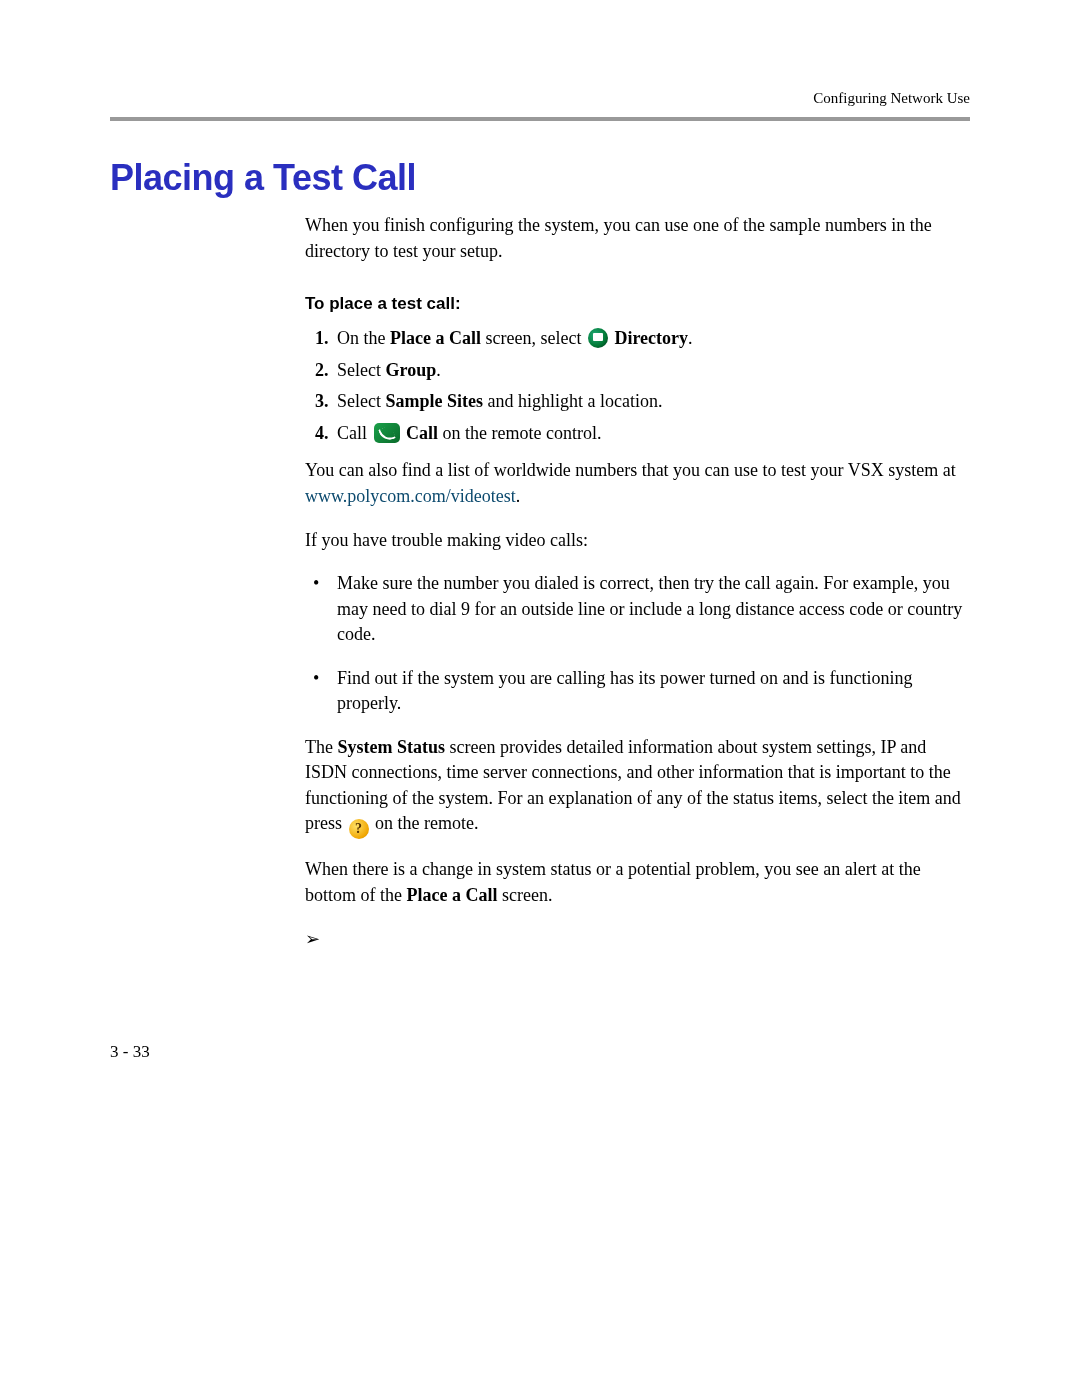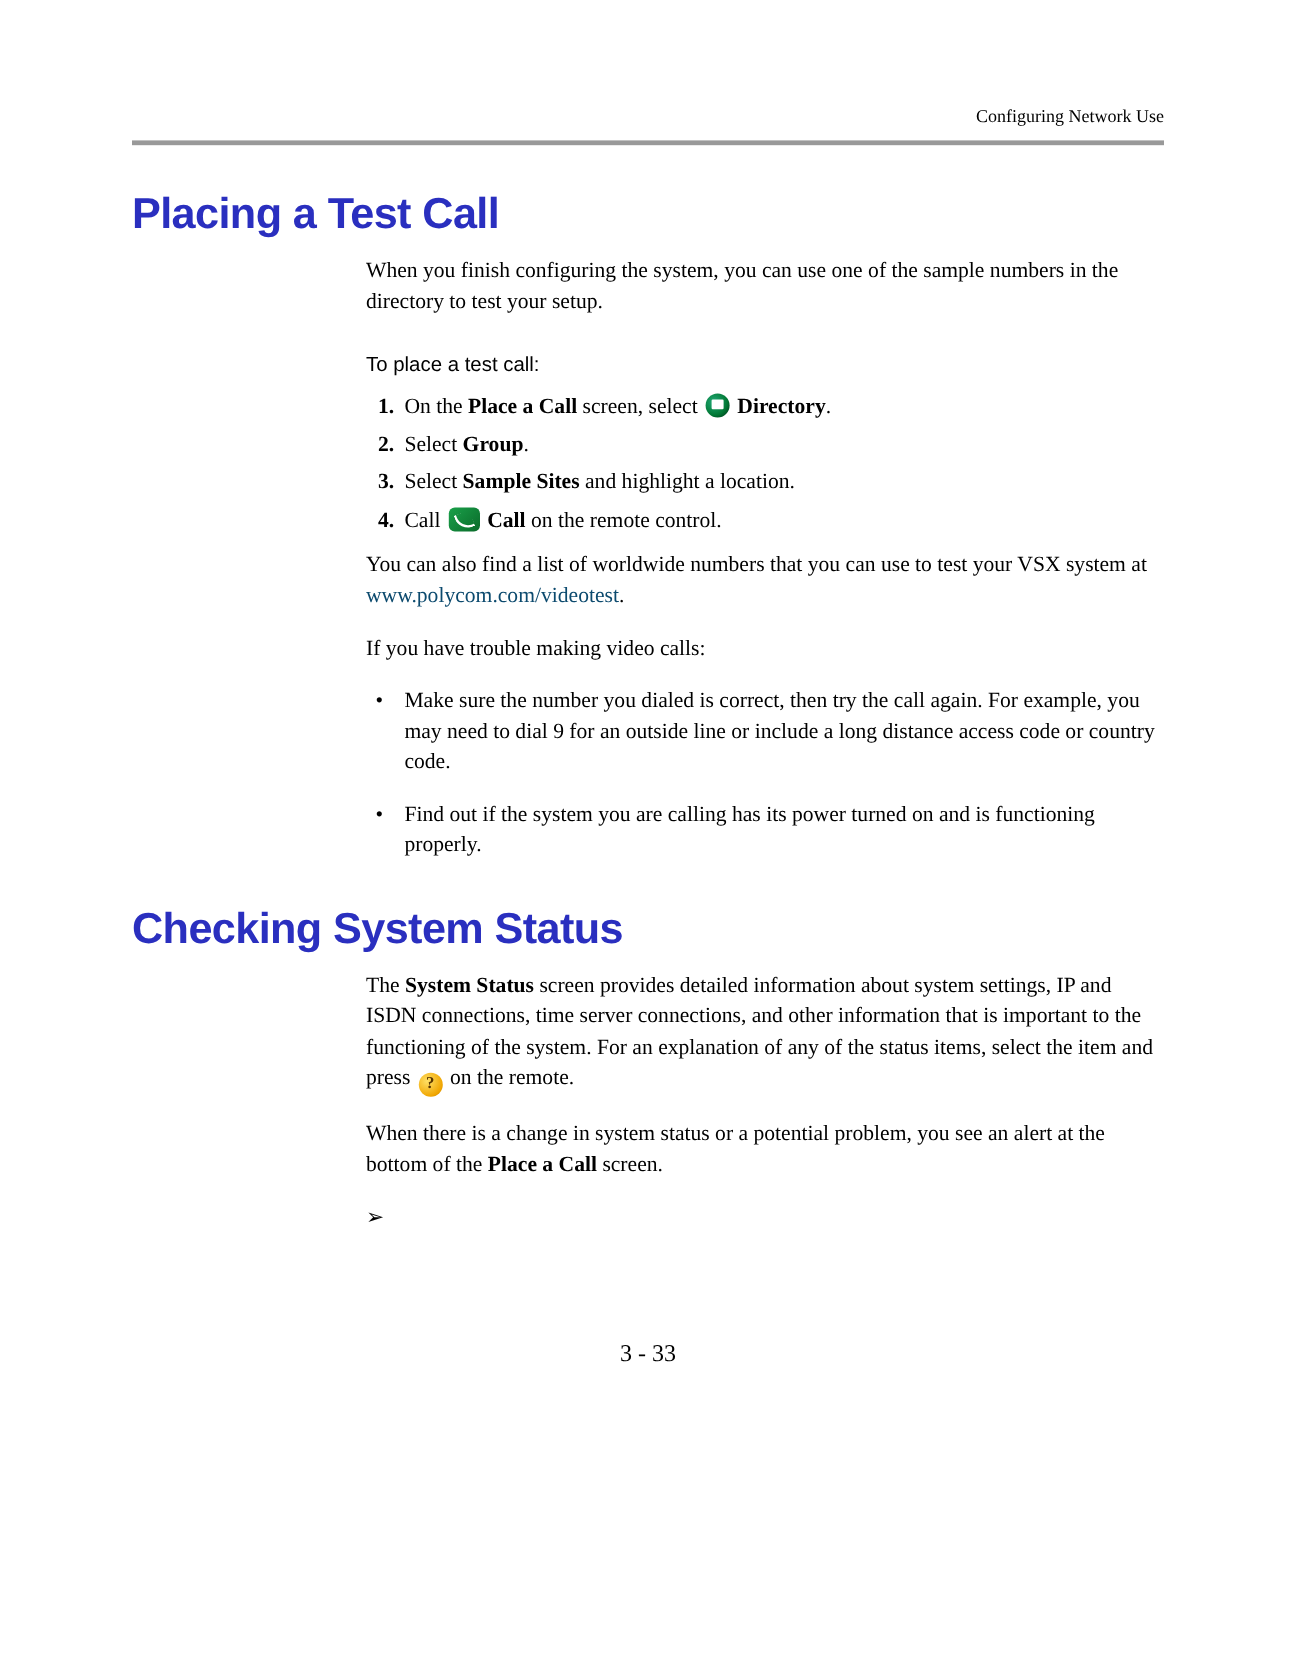--- a/index.html
+++ b/index.html
@@ -34,21 +34,21 @@
   .body-col {
     margin-left: 195px;
     font-size: 18px;
     line-height: 1.42;
   }
   .para {
     margin: 0 0 18px 0;
   }
   .sub-heading {
     font-family: "Segoe UI", Arial, sans-serif;
-    font-weight: normal;
+    font-weight: bold;
     font-size: 17px;
     margin: 28px 0 10px 0;
   }
   ol.steps {
     list-style: decimal;
     margin: 0 0 12px 0;
     padding-left: 28px;
   }
   ol.steps li {
     margin: 2px 0 6px 0;
@@ -139,22 +139,22 @@
   }
   .arrow-item {
     display: flex;
     margin: 4px 0 18px 0;
   }
   .arrow-item .arrow {
     width: 28px;
     flex: 0 0 28px;
   }
   .page-number {
-    text-align: center;
-    font-size: 20px;
+    text-align: left;
+    font-size: 17px;
     margin-top: 90px;
   }
 </style>
 </head>
 <body>
 
 <div class="page">
 
   <div class="header-label">Configuring Network Use</div>
   <hr class="header-rule">
@@ -186,21 +186,20 @@
     </p>
 
     <p class="para">If you have trouble making video calls:</p>
 
     <ul class="bullets">
       <li>Make sure the number you dialed is correct, then try the call again. For example, you may need to dial 9 for an outside line or include a long distance access code or country code.</li>
       <li>Find out if the system you are calling has its power turned on and is functioning properly.</li>
     </ul>
   </div>
 
-  <h1 class="section-heading">Checking System Status</h1>
 
   <div class="body-col">
     <p class="para">
       <span>The </span><span class="bold">System Status</span><span> screen provides detailed information about system settings, IP and ISDN connections, time server connections, and other information that is important to the functioning of the system. For an explanation of any of the status items, select the item and press </span><span class="icon-help">?</span><span> on the remote.</span>
     </p>
 
     <p class="para">
       <span>When there is a change in system status or a potential problem, you see an alert at the bottom of the </span><span class="bold">Place a Call</span><span> screen.</span>
     </p>
 

